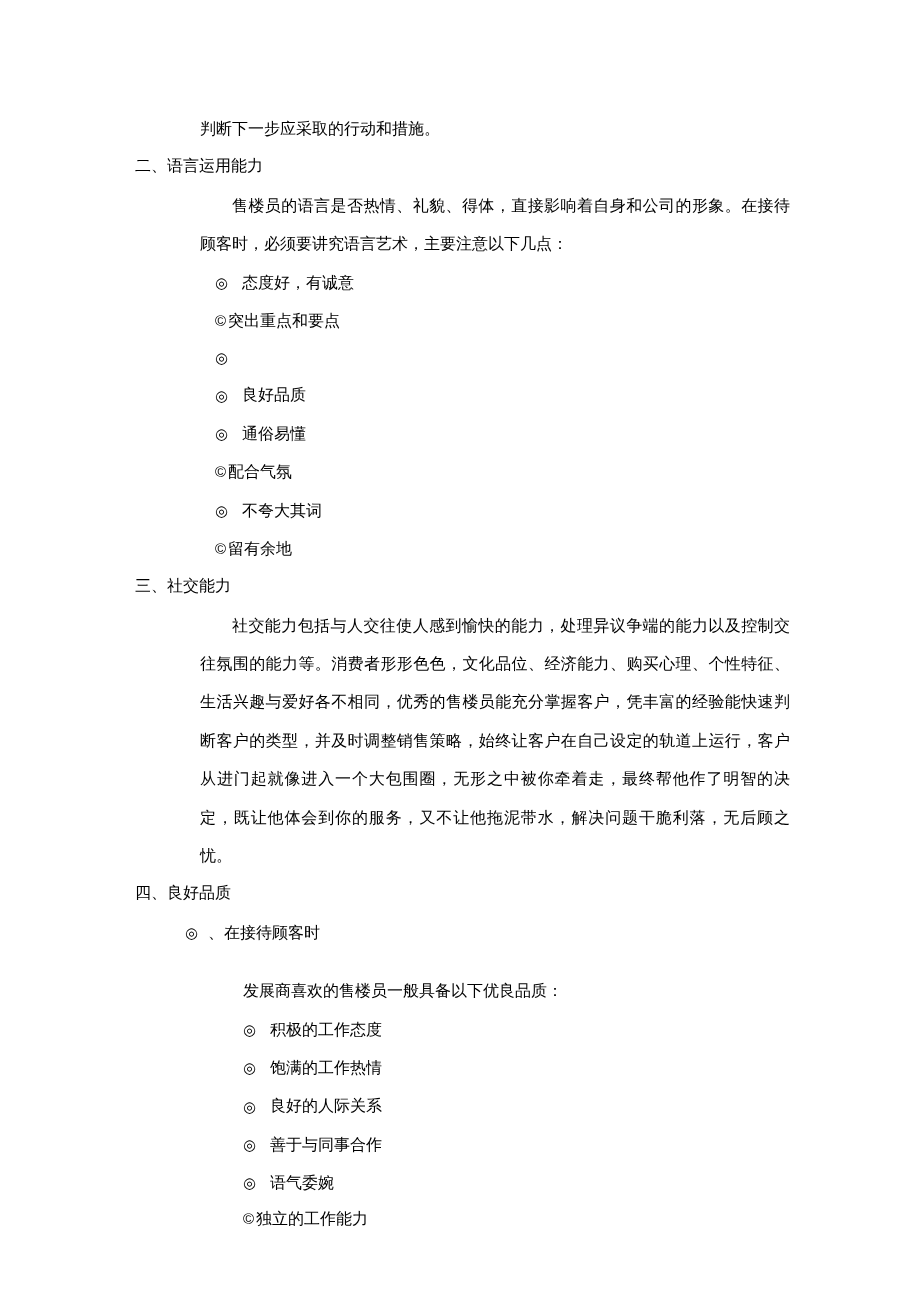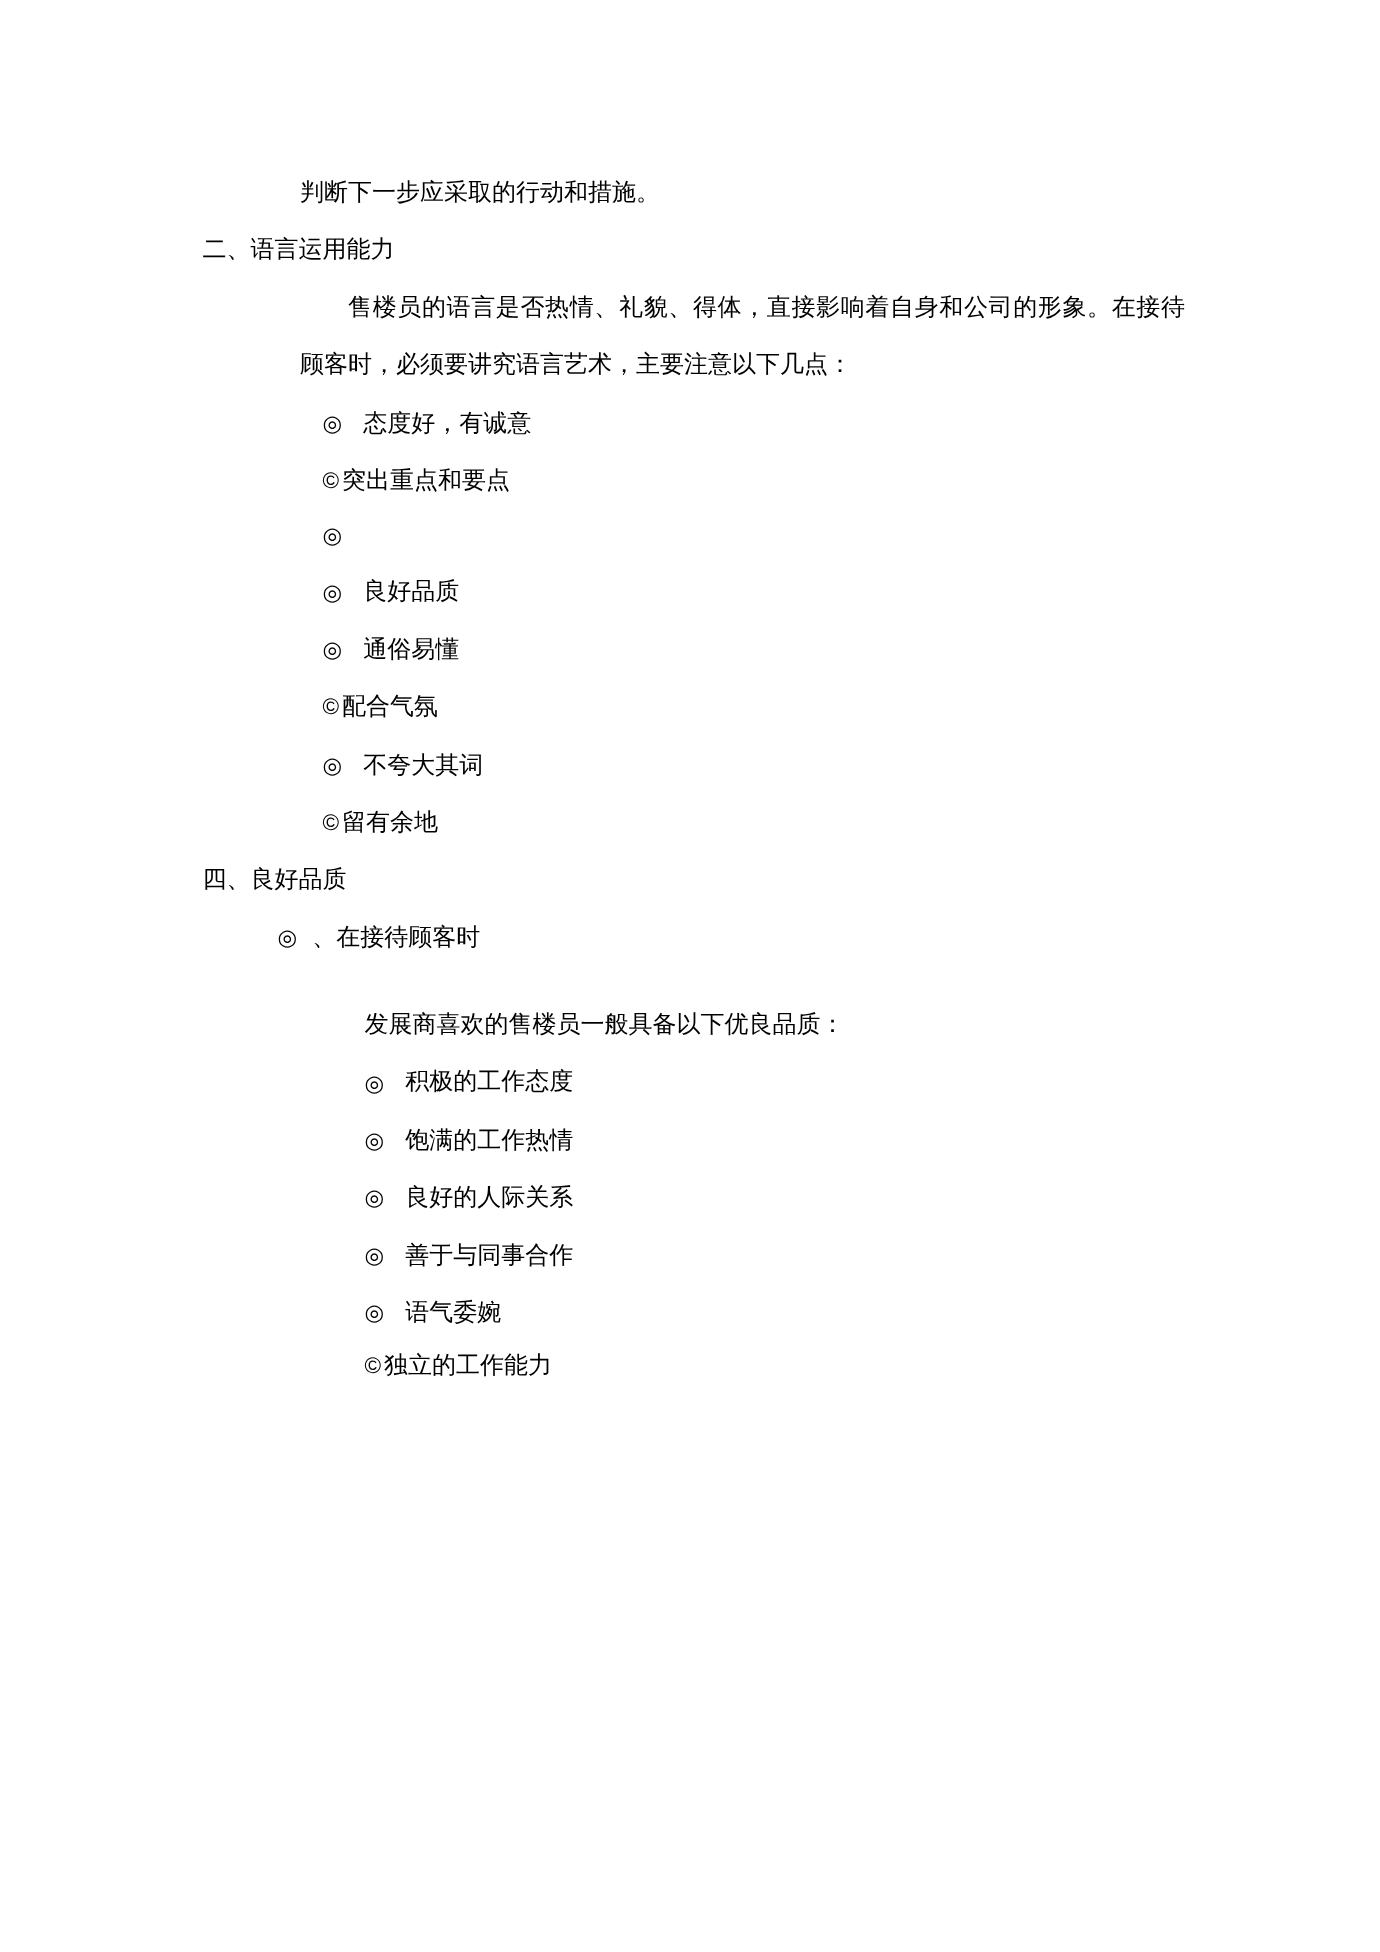--- a/index.html
+++ b/index.html
@@ -107,21 +107,23 @@
   </div>
   <div class="bullet-row">
     <span class="marker">◎</span>
     <span>不夸大其词</span>
   </div>
   <div class="bullet-row-tight">
     <span class="marker">©</span>
     <span>留有余地</span>
   </div>
 
+  <div class="heading">三、社交能力</div>
 
+  <div class="para">社交能力包括与人交往使人感到愉快的能力，处理异议争端的能力以及控制交往氛围的能力等。消费者形形色色，文化品位、经济能力、购买心理、个性特征、生活兴趣与爱好各不相同，优秀的售楼员能充分掌握客户，凭丰富的经验能快速判断客户的类型，并及时调整销售策略，始终让客户在自己设定的轨道上运行，客户从进门起就像进入一个大包围圈，无形之中被你牵着走，最终帮他作了明智的决定，既让他体会到你的服务，又不让他拖泥带水，解决问题干脆利落，无后顾之忧。</div>
 
   <div class="heading">四、良好品质</div>
 
   <div class="bullet-row-2">
     <span class="marker">◎</span>
     <span>、在接待顾客时</span>
   </div>
 
   <div style="height:20px"></div>
 

